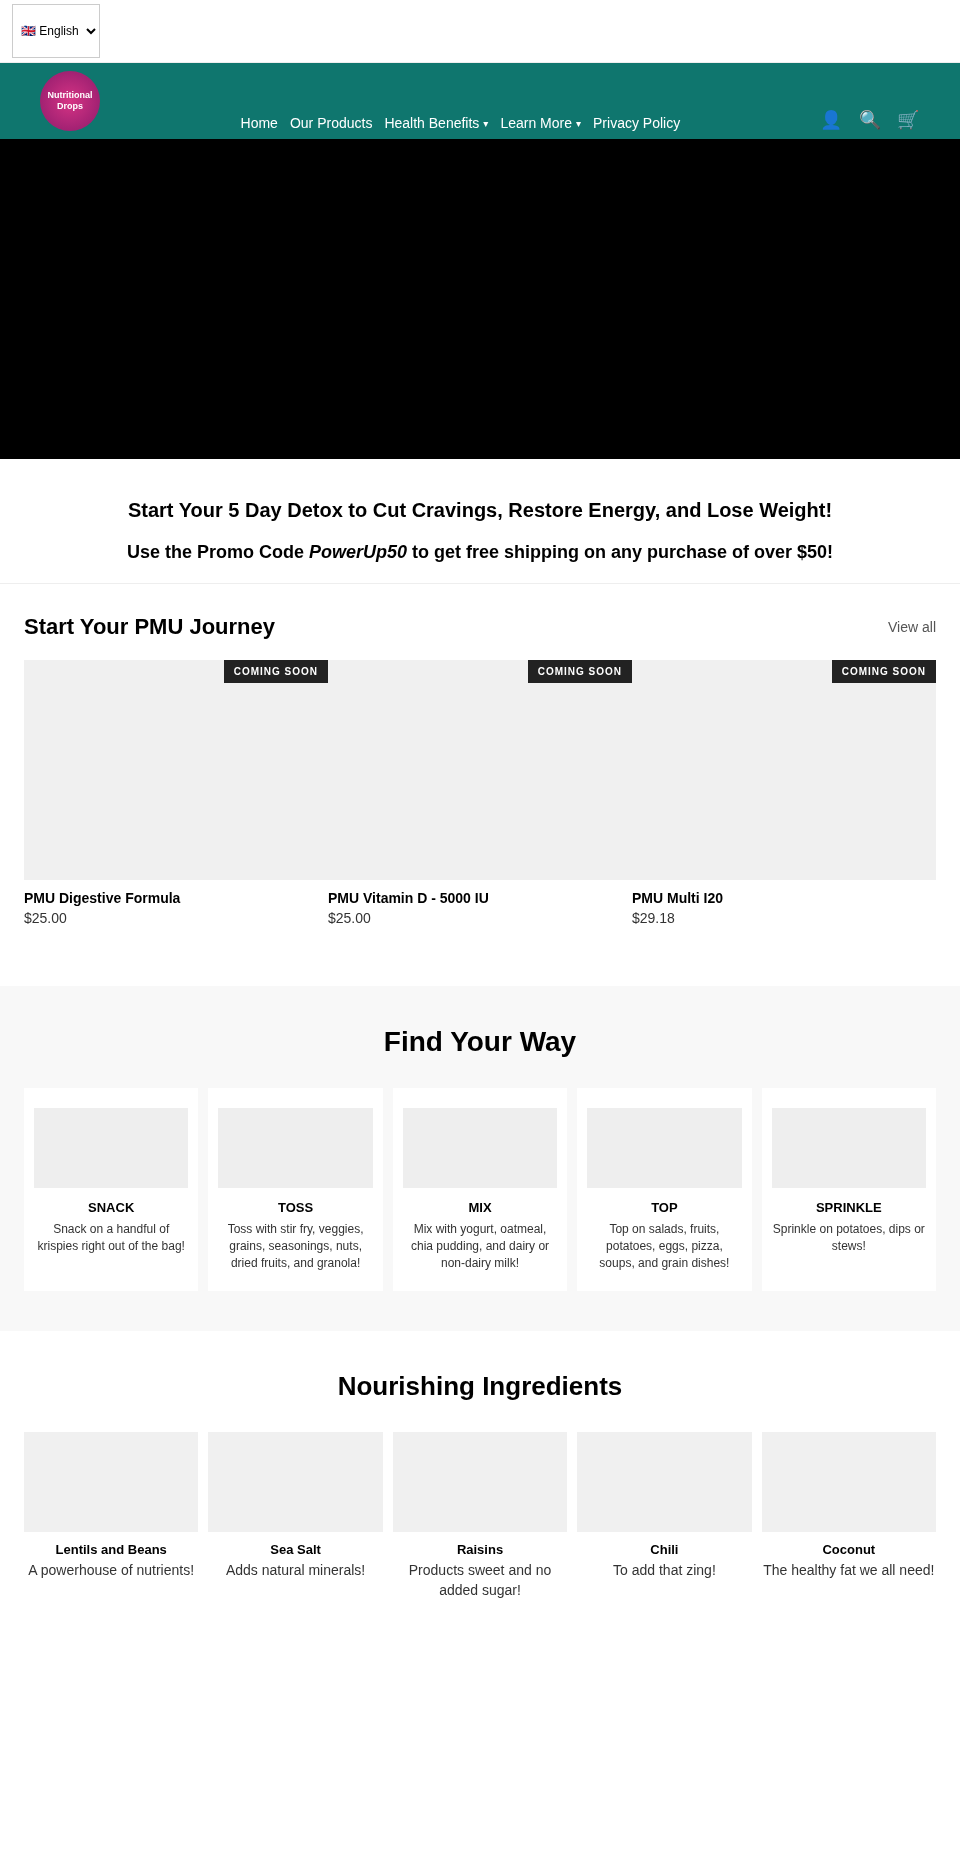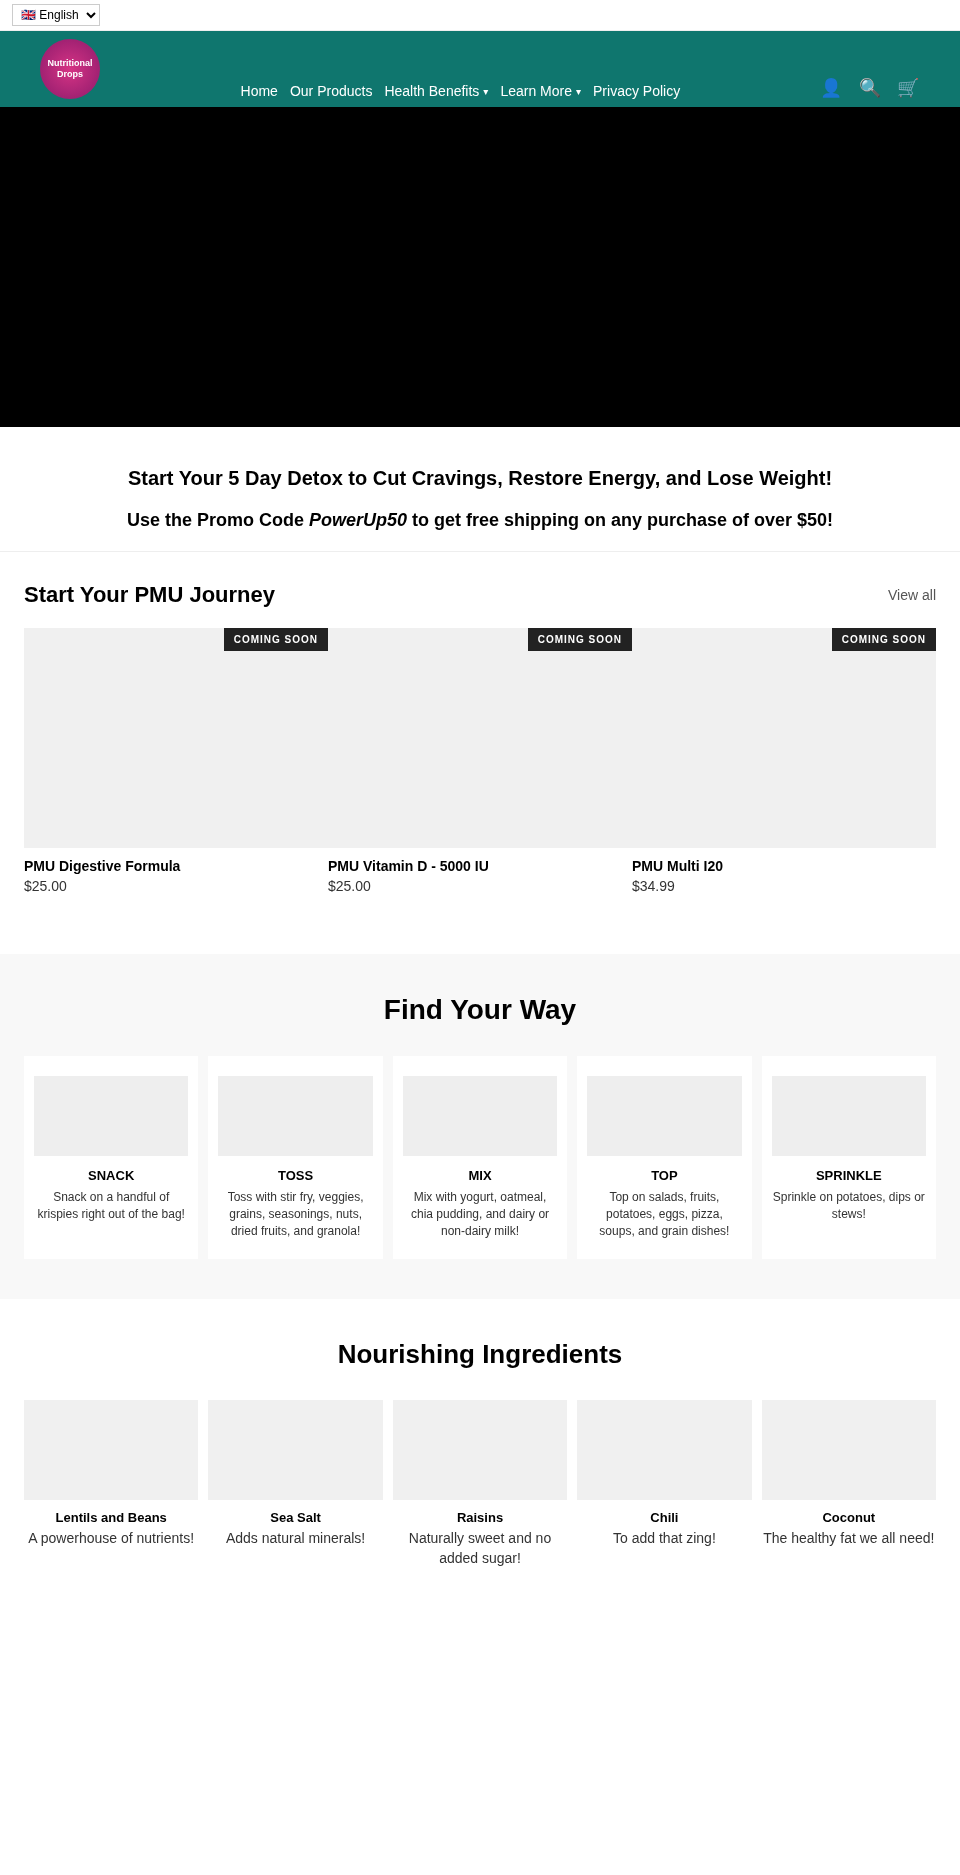--- a/index.html
+++ b/index.html
@@ -6,21 +6,21 @@
     body { font-family: Arial, sans-serif; background: #fff; color: #000; }
 
     
     .lang-bar {
       padding: 4px 12px;
       background: #fff;
       border-bottom: 1px solid #eee;
     }
     .lang-select {
       font-size: 12px;
-      padding: 2px 4px;
+      padding: 18px 4px;
       border: 1px solid #ccc;
       background: #fff;
     }
 
     
     header {
       display: flex;
       align-items: flex-end;
       justify-content: space-between;
       padding: 8px 40px;
@@ -304,21 +304,21 @@
       </div>
       <p class="product-name">PMU Vitamin D - 5000 IU</p>
       <p class="product-price">$25.00</p>
     </div>
 
     <div class="product-card">
       <div class="product-image">
         <span class="coming-soon-badge">COMING SOON</span>
       </div>
       <p class="product-name">PMU Multi I20</p>
-      <p class="product-price">$34.99</p>
+      <p class="product-price">$29.18</p>
     </div>
 
   </div>
 </div>
 
 <div class="find-way-section">
   <h2 class="find-way-title">Find Your Way</h2>
   <div class="ways-grid">
 
     <div class="way-card">
@@ -366,21 +366,21 @@
 
     <div class="ingredient-card">
       <div class="ingredient-image"></div>
       <p class="ingredient-name">Sea Salt</p>
       <p class="ingredient-desc">Adds natural minerals!</p>
     </div>
 
     <div class="ingredient-card">
       <div class="ingredient-image"></div>
       <p class="ingredient-name">Raisins</p>
-      <p class="ingredient-desc">Naturally sweet and no added sugar!</p>
+      <p class="ingredient-desc">Products sweet and no added sugar!</p>
     </div>
 
     <div class="ingredient-card">
       <div class="ingredient-image"></div>
       <p class="ingredient-name">Chili</p>
       <p class="ingredient-desc">To add that zing!</p>
     </div>
 
     <div class="ingredient-card">
       <div class="ingredient-image"></div>

